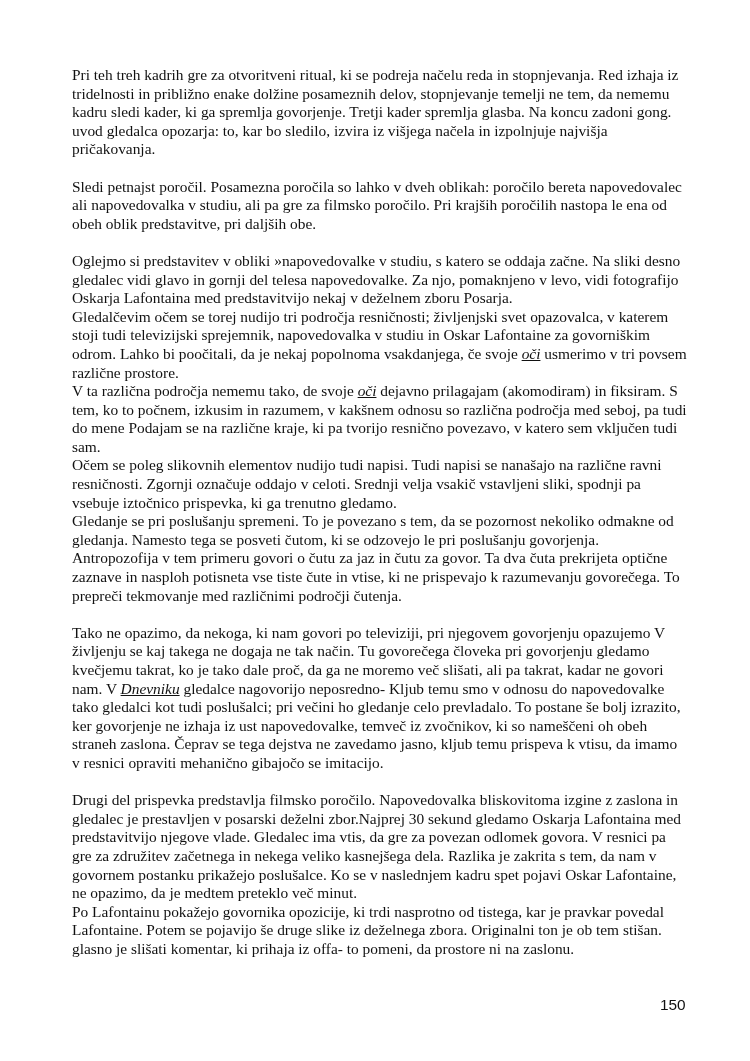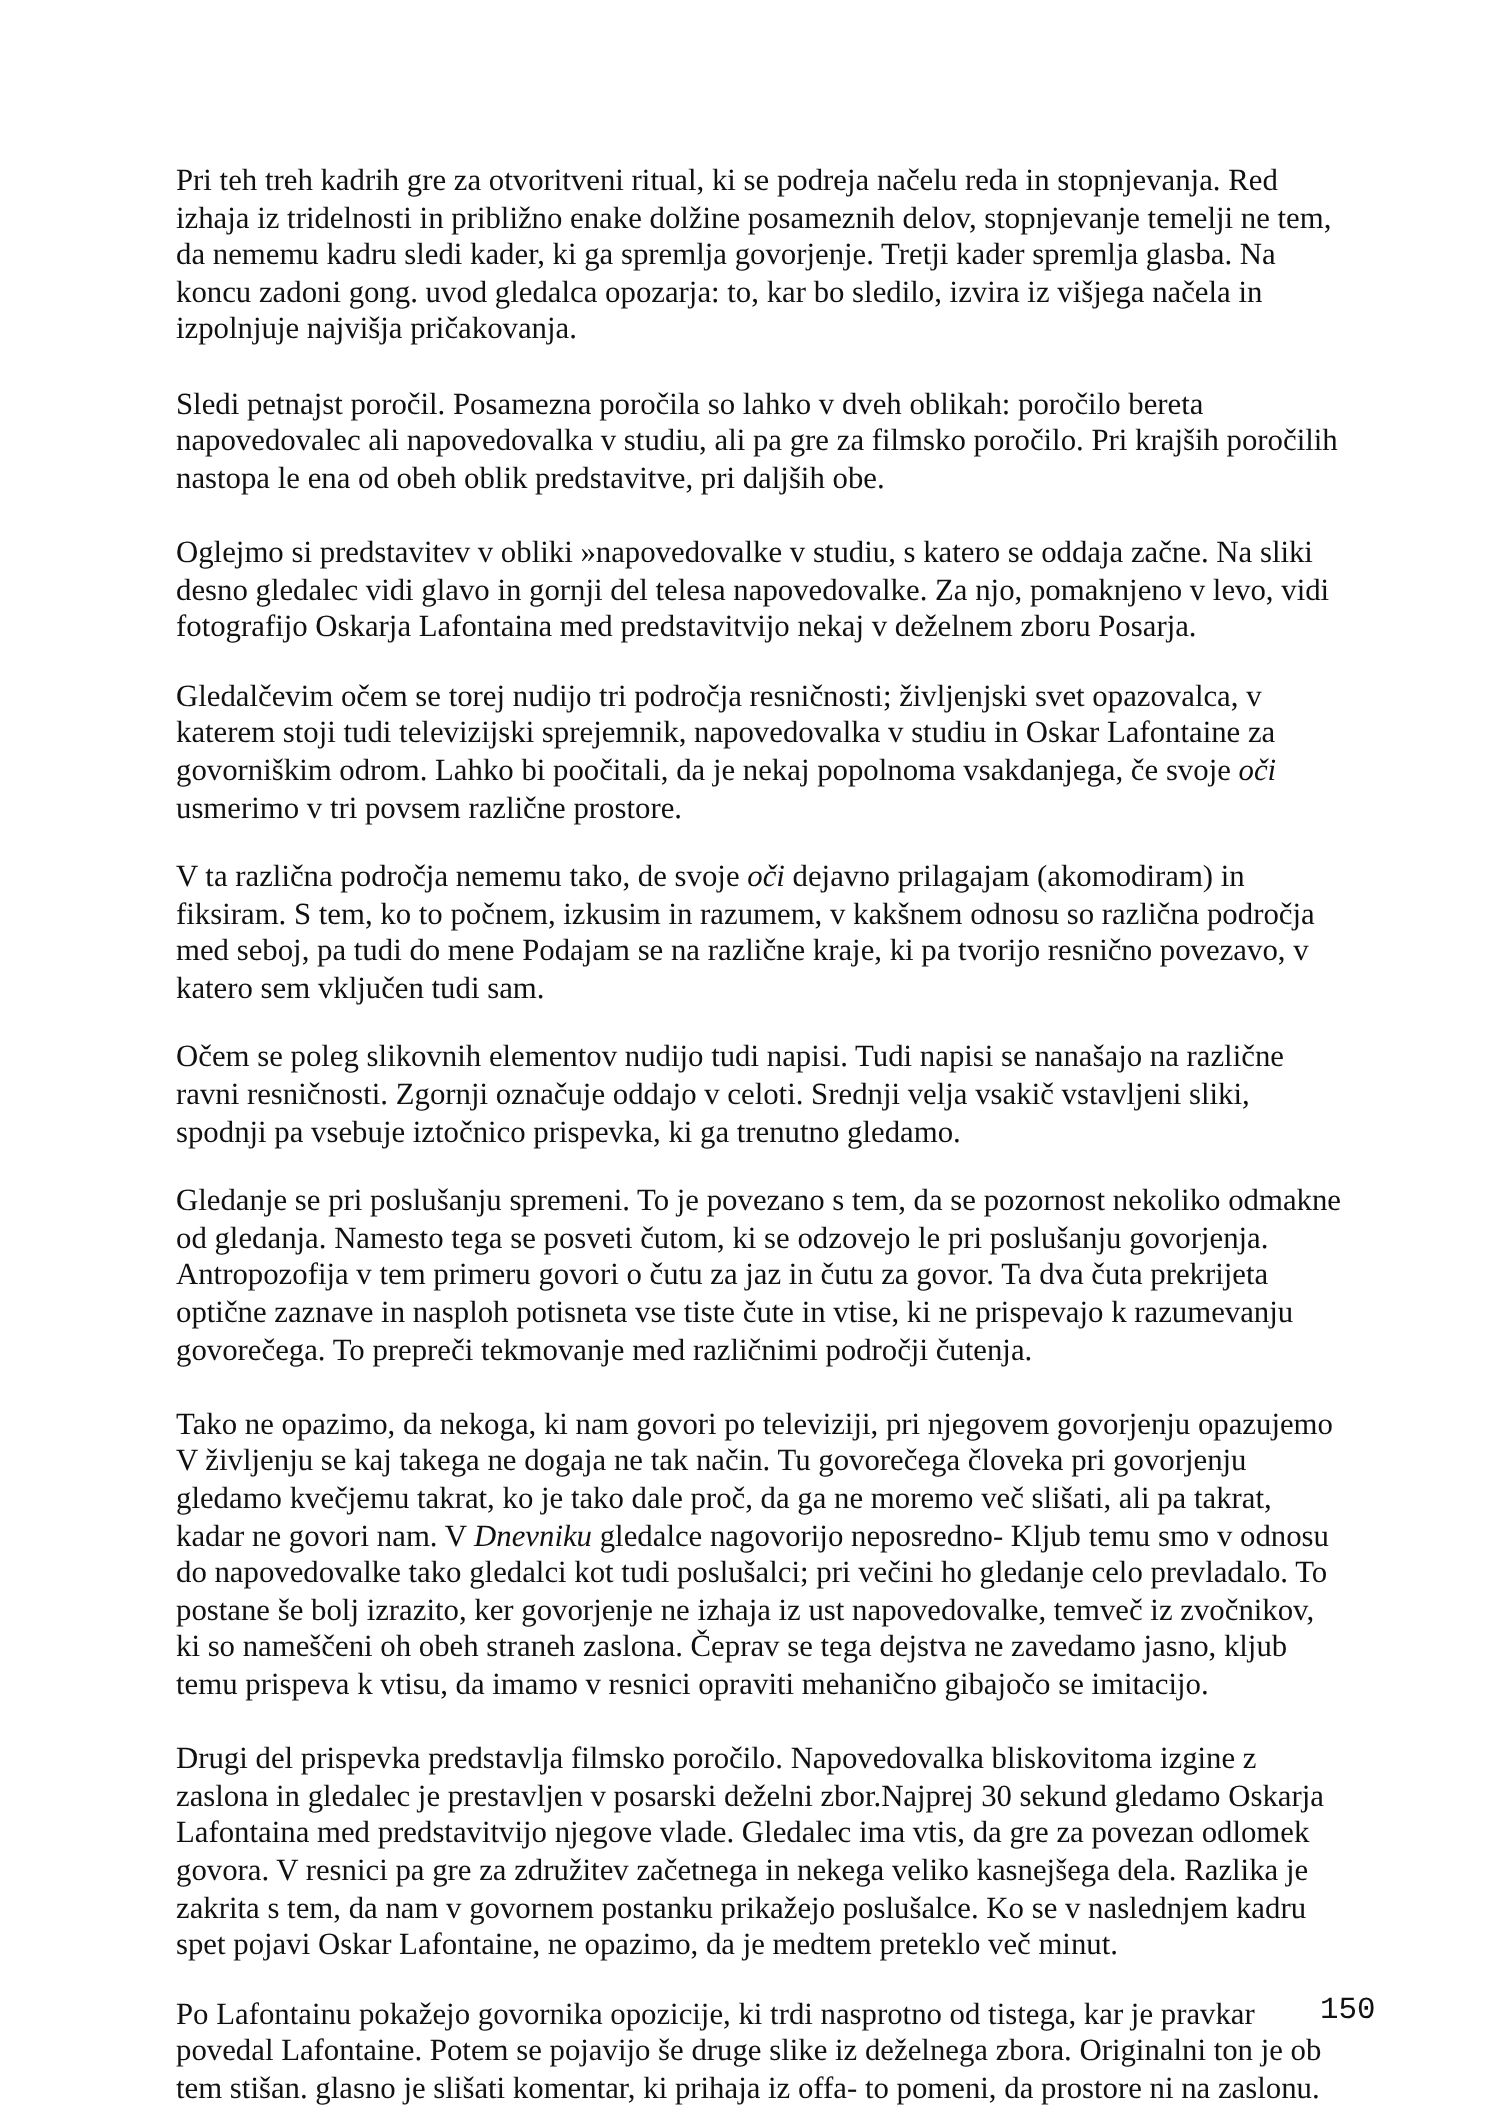--- a/index.html
+++ b/index.html
@@ -8,31 +8,31 @@
     position: absolute;
     left: 72px;
     top: 66px;
     width: 616px;
     font-family: "Liberation Serif", "DejaVu Serif", serif;
     font-size: 15.4px;
     line-height: 18.6px;
     color: #111111;
   }
   .block { margin: 0 0 18.6px 0; }
-  .block p { margin: 16px; }
+  .block p { margin: 0; }
   .justify { text-align: justify; text-align-last: left; }
   .page-number {
     position: absolute;
     left: 660px;
     top: 996px;
-    font-family: Liberation Mono, monospace;
+    font-family: Liberation Sans, sans-serif;
     font-size: 15.4px;
     color: #111111;
   }
-  em { font-style: italic; }
+  em { font-style: italic; text-decoration: underline; }
 </style>
 </head>
 <body>
 
 <div class="page" id="doc">
     <div class="block">
       <p><span>Pri teh treh kadrih gre za otvoritveni ritual, ki se podreja načelu reda in stopnjevanja. Red izhaja iz tridelnosti in približno enake dolžine posameznih delov, stopnjevanje temelji ne tem, da nememu kadru sledi kader, ki ga spremlja govorjenje. Tretji kader spremlja glasba. Na koncu zadoni gong. uvod gledalca opozarja: to, kar bo sledilo, izvira iz višjega načela in izpolnjuje najvišja pričakovanja.</span></p>
     </div>
     <div class="block">
       <p><span>Sledi petnajst poročil. Posamezna poročila so lahko v dveh oblikah: poročilo bereta napovedovalec ali napovedovalka v studiu, ali pa gre za filmsko poročilo. Pri krajših poročilih nastopa le ena od obeh oblik predstavitve, pri daljših obe.</span></p>

